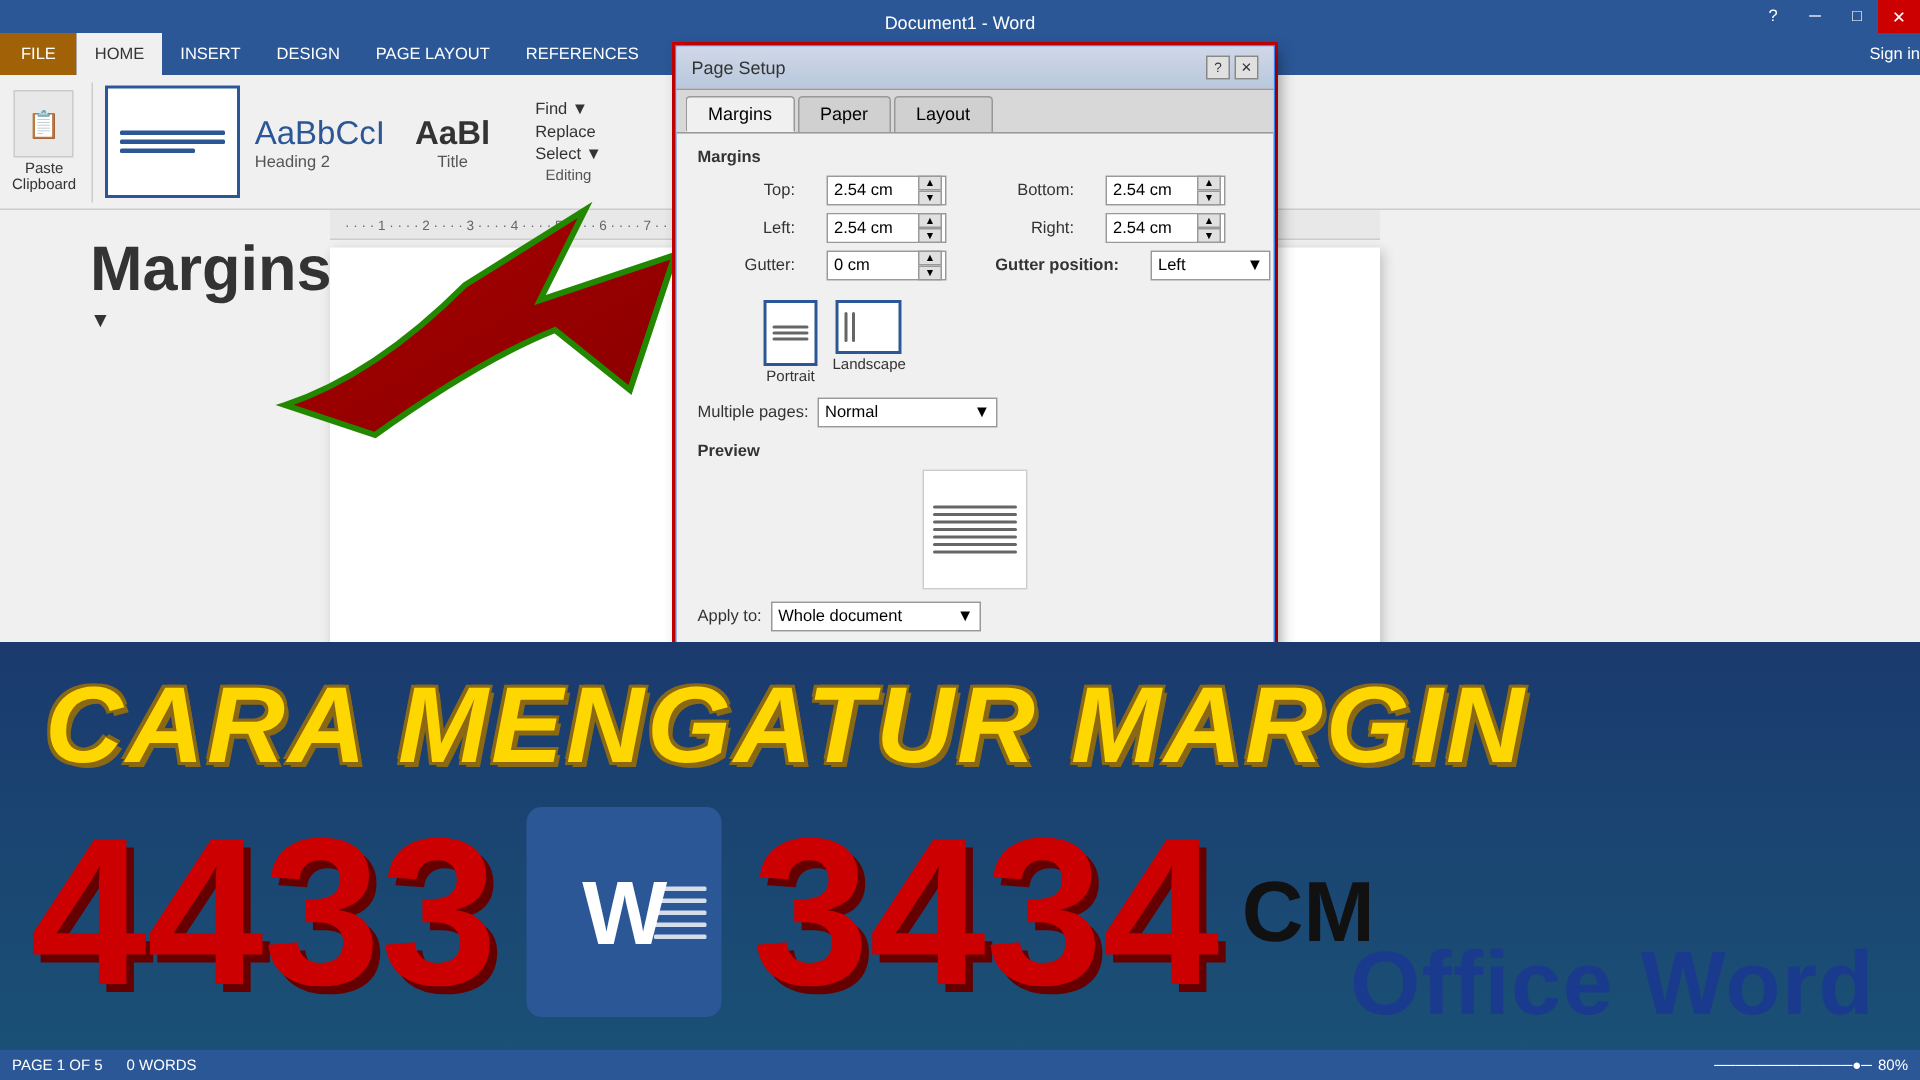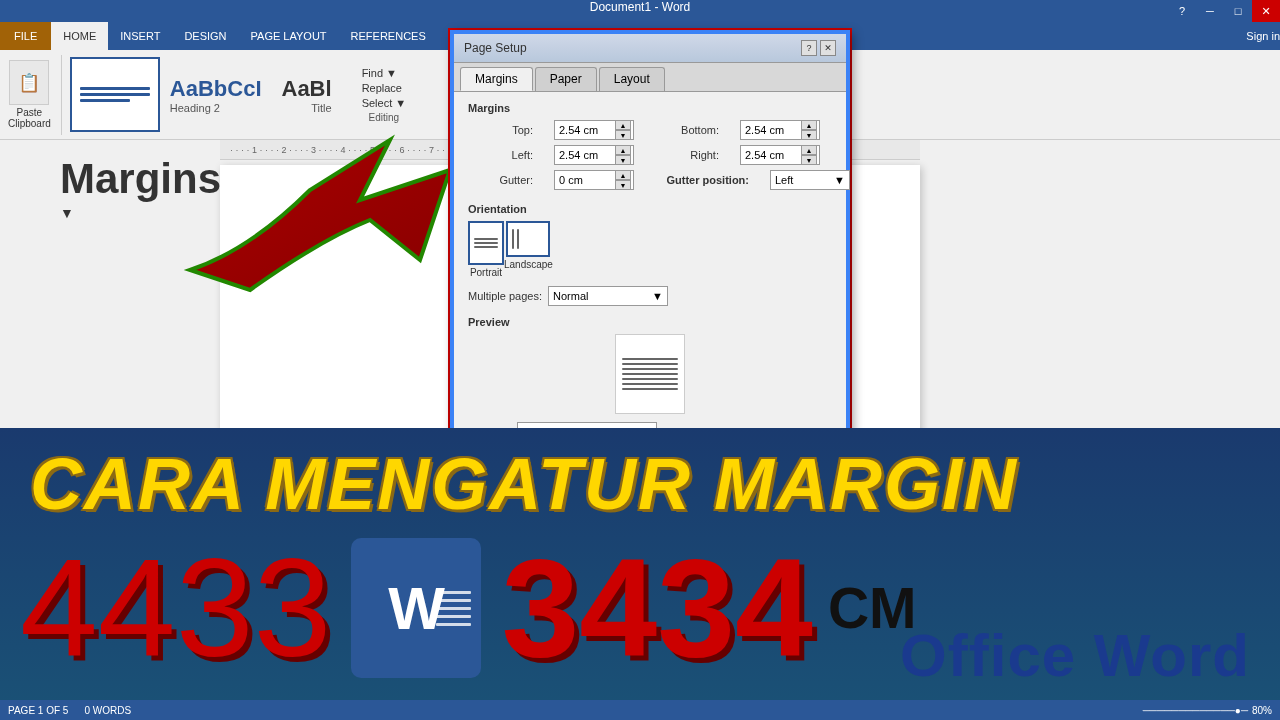--- a/index.html
+++ b/index.html
@@ -20,21 +20,21 @@
       background: #f0f0f0;
     }
 
     
     .title-bar {
       position: absolute;
       top: 0; left: 0; right: 0;
       height: 22px;
       background: #2b5797;
       display: flex;
-      align-items: flex-start;
+      align-items: flex-end;
       justify-content: center;
       color: white;
       font-size: 12px;
     }
     .title-bar-controls {
       position: absolute;
       right: 0;
       display: flex;
     }
     .title-btn {
@@ -166,21 +166,21 @@
       margin-top: 2px;
     }
 
     
     .dialog {
       position: absolute;
       top: 30px;
       left: 450px;
       width: 400px;
       background: #f0f0f0;
-      border: 4px solid #3b82f6;
+      border: 1px solid #3b82f6;
       box-shadow: 3px 3px 10px rgba(0,0,0,0.4);
       z-index: 50;
     }
     .dialog-title {
       background: linear-gradient(to bottom, #d0d8e8, #b8c8dc);
       padding: 6px 10px;
       font-size: 12px;
       color: #333;
       display: flex;
       align-items: center;
@@ -290,21 +290,23 @@
     .col-fields {
       flex: 1;
     }
 
     
     .orientation-section {
       margin-top: 8px;
     }
     .orient-options {
       display: flex;
+      gap: 10px;
       margin-top: 4px;
+      margin-left: 44px;
     }
     .orient-option {
       display: flex;
       flex-direction: column;
       align-items: center;
       gap: 2px;
     }
     .orient-icon {
       width: 36px;
       height: 44px;
@@ -537,24 +539,24 @@
   </div>
   <div class="style-preview">
     <div class="style-lines">
       <div class="style-line"></div>
       <div class="style-line"></div>
       <div class="style-line short"></div>
     </div>
   </div>
 
   <div style="display:flex;flex-direction:column;align-items:flex-start;margin-right:20px;">
-    <div style="font-size:22px;color:#2b5797;font-weight:bold;">AaBbCcI</div>
+    <div style="font-size:22px;color:#2b5797;font-weight:normal;">AaBbCcI</div>
     <div style="font-size:11px;color:#555;">Heading 2</div>
   </div>
-  <div style="display:flex;flex-direction:column;align-items:flex-end;margin-right:20px;">
+  <div style="display:flex;flex-direction:column;align-items:center;margin-right:20px;">
     <div style="font-size:22px;color:#333;font-weight:bold;">AaBl</div>
     <div style="font-size:11px;color:#555;">Title</div>
   </div>
 
   <div style="display:flex;flex-direction:column;gap:3px;margin-left:10px;">
     <div style="font-size:11px;color:#333;cursor:pointer;">Find ▼</div>
     <div style="font-size:11px;color:#333;cursor:pointer;">Replace</div>
     <div style="font-size:11px;color:#333;cursor:pointer;">Select ▼</div>
     <div style="font-size:10px;color:#555;text-align:center;">Editing</div>
   </div>
@@ -649,21 +651,20 @@
           <div class="field-label" style="width:95px;font-weight:bold;">Gutter position:</div>
           <div class="pages-select" style="width:80px;">
             <span>Left</span>
             <span>▼</span>
           </div>
         </div>
       </div>
     </div>
 
     <div class="orientation-section">
-      <div class="section-label">Orientation</div>
       <div class="orient-options">
         <div class="orient-option">
           <div class="orient-icon">
             <div class="orient-icon-lines">
               <div class="orient-line"></div>
               <div class="orient-line"></div>
               <div class="orient-line"></div>
             </div>
           </div>
           <span class="orient-label">Portrait</span>
@@ -733,21 +734,21 @@
   <path d="M 20 160 Q 80 140 140 80 L 220 30 L 190 90 L 280 60 L 250 150 L 200 110 Q 150 130 80 180 Z" fill="none" stroke="#228800" stroke-width="4"></path>
 </svg>
 
 <div class="overlay-bottom">
 
   <div style="position:absolute;top:20px;left:30px;right:30px;z-index:101;">
     <div style="font-size:72px;font-weight:900;color:#FFD700;text-shadow:3px 3px 0 #8B6914,-2px -2px 0 #8B6914,2px -2px 0 #8B6914,-2px 2px 0 #8B6914;font-family:Impact,Arial Black,sans-serif;letter-spacing:2px;line-height:1;font-style:italic;">CARA MENGATUR MARGIN</div>
   </div>
 
   <div style="position:absolute;top:110px;left:20px;right:20px;z-index:101;display:flex;align-items:center;gap:5px;">
-    <div style="font-size:140px;font-weight:400;color:#cc0000;font-family:Impact,Arial Black,sans-serif;line-height:1;text-shadow:5px 5px 0 #660000;">4433</div>
+    <div style="font-size:140px;font-weight:700;color:#cc0000;font-family:Impact,Arial Black,sans-serif;line-height:1;text-shadow:5px 5px 0 #660000;">4433</div>
 
     <div style="width:130px;height:140px;background:#2b5797;border-radius:10px;display:flex;align-items:center;justify-content:center;position:relative;margin:0 15px;flex-shrink:0;">
       <div style="font-size:60px;font-weight:900;color:white;font-family:'Segoe UI',Arial,sans-serif;">W</div>
       <div style="position:absolute;right:10px;display:flex;flex-direction:column;gap:5px;">
         <div style="width:35px;height:3px;background:rgba(255,255,255,0.8);border-radius:1px;"></div>
         <div style="width:35px;height:3px;background:rgba(255,255,255,0.8);border-radius:1px;"></div>
         <div style="width:35px;height:3px;background:rgba(255,255,255,0.8);border-radius:1px;"></div>
         <div style="width:35px;height:3px;background:rgba(255,255,255,0.8);border-radius:1px;"></div>
         <div style="width:35px;height:3px;background:rgba(255,255,255,0.8);border-radius:1px;"></div>
       </div>

